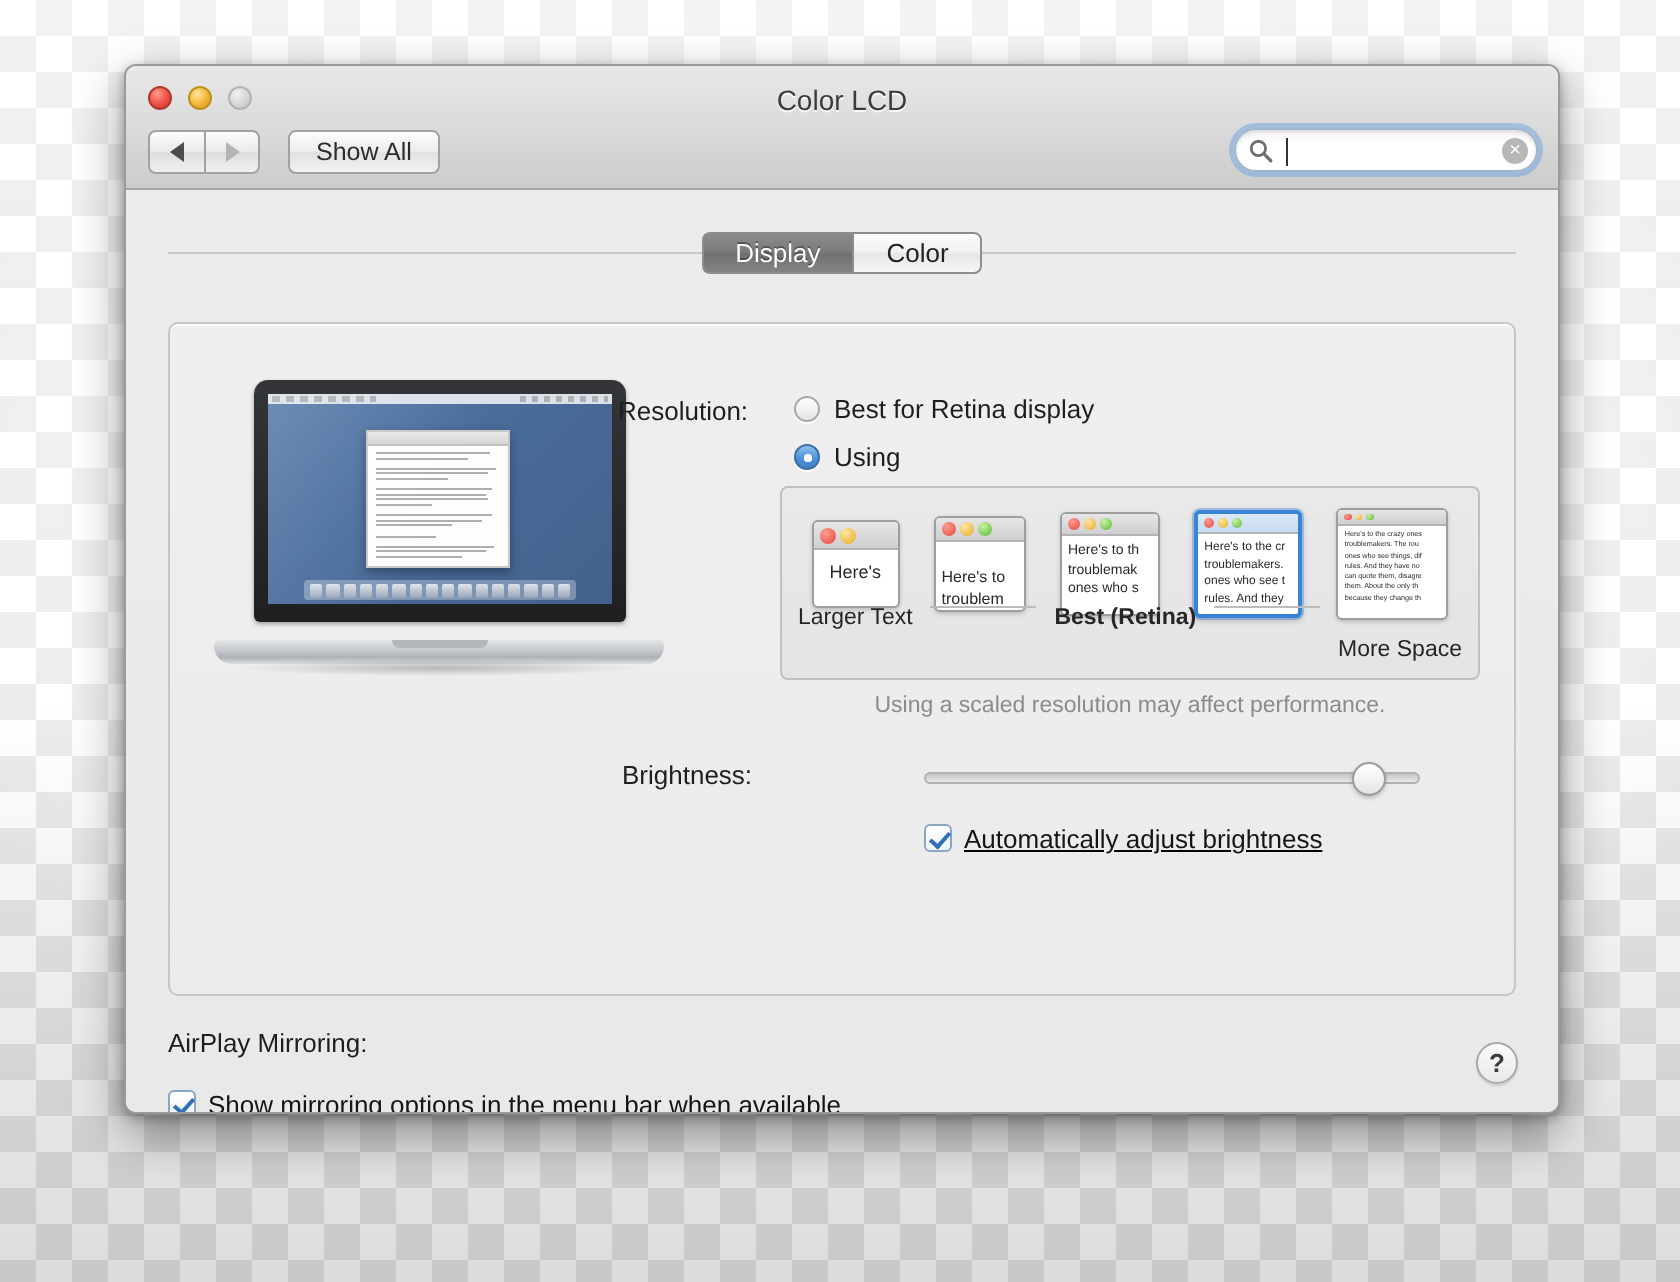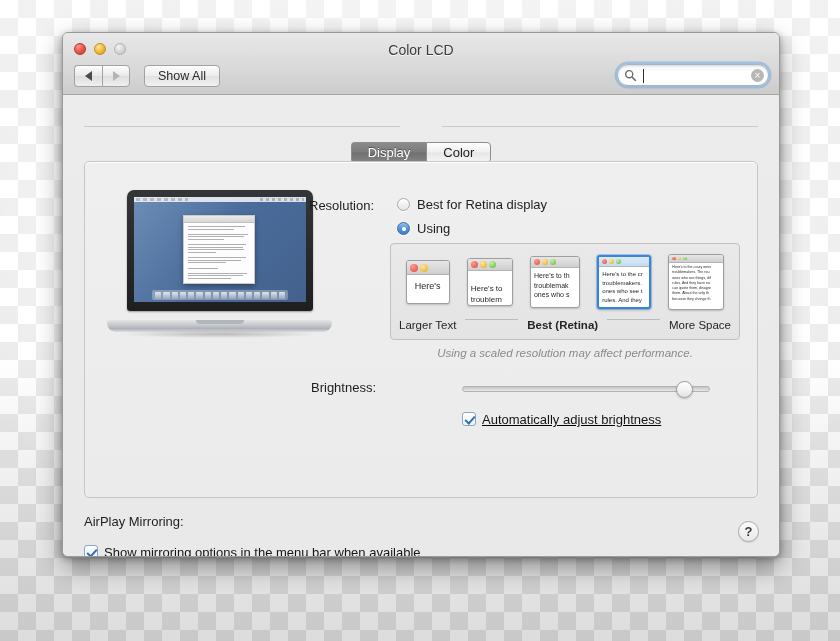--- a/index.html
+++ b/index.html
@@ -120,21 +120,20 @@
   
   .tabs {
     position: absolute; left: 0; right: 0; top: 21px;
     display: flex; justify-content: center;
   }
   .tab {
     height: 21px; padding: 0 16px;
     font-size: 13px;
     display: flex; align-items: center; justify-content: center;
     border: 1px solid #8d8d8d;
-    margin-top: 26px;
   }
   .tab.first { border-radius: 4px 0 0 4px; border-right: none; }
   .tab.last  { border-radius: 0 4px 4px 0; }
   .tab.on {
     background: linear-gradient(to bottom, #8b8b8b 0%, #7b7b7b 48%, #6f6f6f 52%, #848484 100%);
     color: #ffffff;
     text-shadow: 0 -1px 0 rgba(0,0,0,0.35);
   }
   .tab.off {
     background: linear-gradient(to bottom, #fdfdfd 0%, #f0f0f0 48%, #e6e6e6 52%, #f6f6f6 100%);
@@ -316,27 +315,27 @@
   .t5 .th-text { font-size: 3.6px; line-height: 5.3px; padding-top: 2px; }
   .t5 .th-dot { width: 3.5px; height: 3.5px; }
 
   .picker-labels {
     position: absolute; left: 0; right: 0; bottom: 8px;
     display: flex; padding: 0 8px;
     font-size: 11.5px; color: #262626;
   }
   .pl-left  { white-space: nowrap; }
   .pl-mid   { white-space: nowrap; font-weight: bold; }
-  .pl-right { white-space: nowrap; }
+  .pl-right { white-space: nowrap; margin-top: 16px; }
   .pl-rule  { flex: 1; height: 1px; background: #bcbcbc; margin: 0 9px; }
 
   .note {
     position: absolute; left: 305px; top: 185px; width: 350px;
     text-align: center;
-    font-size: 11.5px; color: #8b8b8b; font-style: italic;
+    font-size: 11.5px; color: #8b8b8b;
   }
 
   
   .lbl-bright {
     position: absolute; left: 226px; top: 218px;
     font-size: 13px; color: #1e1e1e;
   }
   .slider {
     position: absolute; left: 377px; top: 224px; width: 248px; height: 6px;
     border-radius: 3px;

